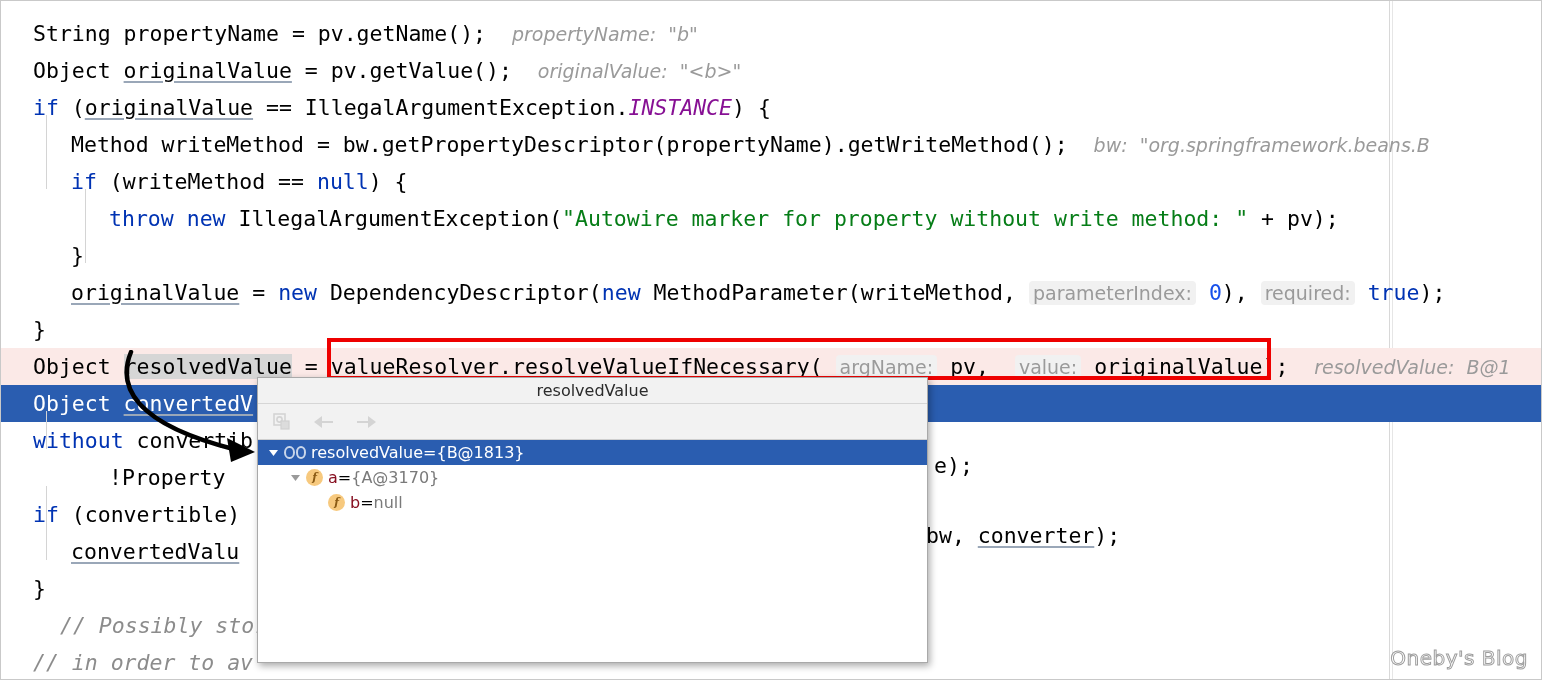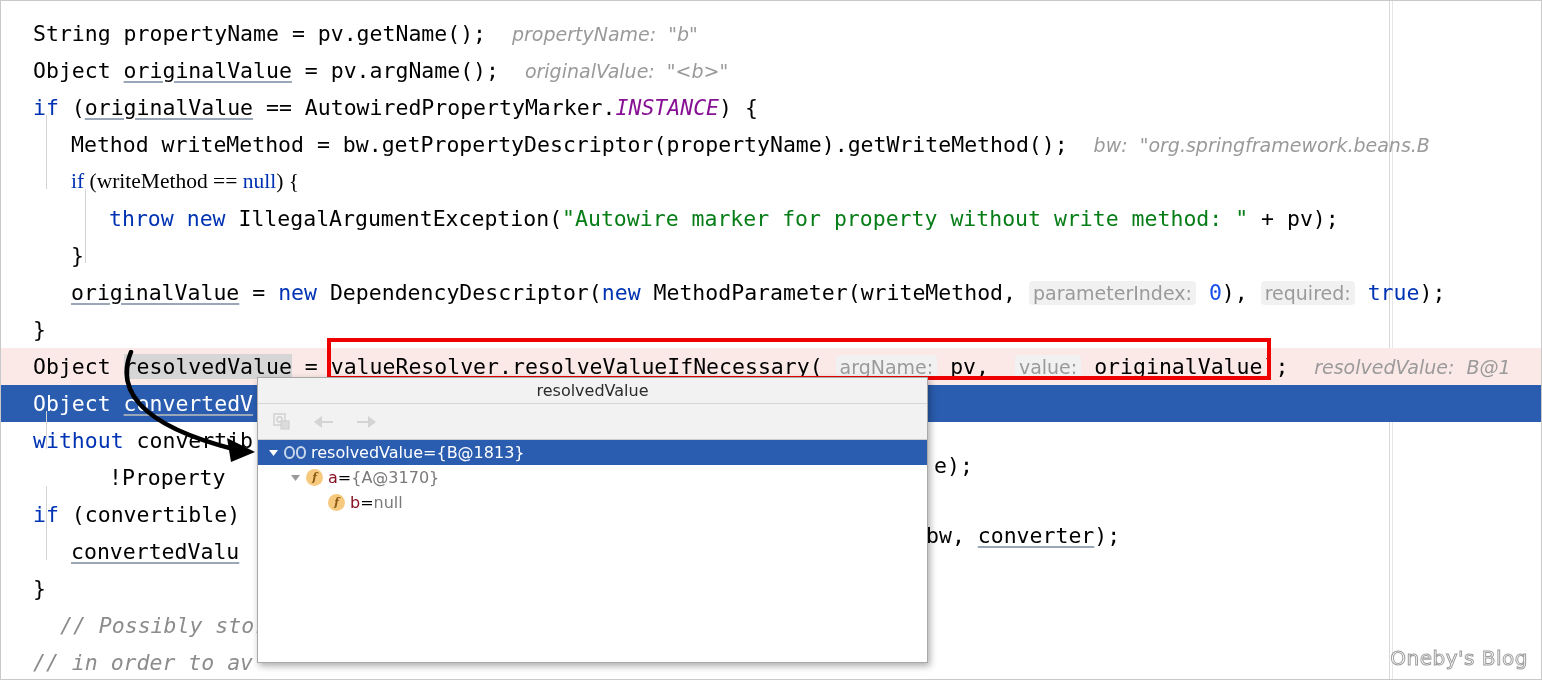--- a/index.html
+++ b/index.html
@@ -230,24 +230,24 @@
 </head>
 <body>
 
 <div id="screen">
 
   <div id="editor">
     <div class="ruler r1"></div>
     <div class="ruler r2"></div>
     <div id="code-rows">
         <div class="row" style="top: 14px;"><span class="code" style="left: 32px;"><span class="tok ">String propertyName = pv.getName();</span><span class="tok ">  </span><span class="tok hint">propertyName:  "b"</span></span></div>
-        <div class="row" style="top: 51px;"><span class="code" style="left: 32px;"><span class="tok ">Object </span><span class="tok und">originalValue</span><span class="tok "> = pv.argName();</span><span class="tok ">  </span><span class="tok hint">originalValue:  "&lt;b&gt;"</span></span></div>
-        <div class="row" style="top: 88px;"><span class="code" style="left: 32px;"><span class="tok kw">if</span><span class="tok "> (</span><span class="tok und">originalValue</span><span class="tok "> == AutowiredPropertyMarker.</span><span class="tok stat">INSTANCE</span><span class="tok ">) {</span></span></div>
+        <div class="row" style="top: 51px;"><span class="code" style="left: 32px;"><span class="tok ">Object </span><span class="tok und">originalValue</span><span class="tok "> = pv.getValue();</span><span class="tok ">  </span><span class="tok hint">originalValue:  "&lt;b&gt;"</span></span></div>
+        <div class="row" style="top: 88px;"><span class="code" style="left: 32px;"><span class="tok kw">if</span><span class="tok "> (</span><span class="tok und">originalValue</span><span class="tok "> == IllegalArgumentException.</span><span class="tok stat">INSTANCE</span><span class="tok ">) {</span></span></div>
         <div class="row" style="top: 125px; text-align: center;"><span class="code" style="left: 70px;"><span class="tok ">Method writeMethod = bw.getPropertyDescriptor(propertyName).getWriteMethod();</span><span class="tok ">  </span><span class="tok hint">bw:  "org.springframework.beans.B</span></span></div>
-        <div class="row" style="top: 162px;"><span class="code" style="left: 70px; font-family: Liberation Serif, serif;"><span class="tok kw">if</span><span class="tok "> (writeMethod == </span><span class="tok kw">null</span><span class="tok ">) {</span></span></div>
+        <div class="row" style="top: 162px;"><span class="code" style="left: 70px;"><span class="tok kw">if</span><span class="tok "> (writeMethod == </span><span class="tok kw">null</span><span class="tok ">) {</span></span></div>
         <div class="row" style="top: 199px;"><span class="code" style="left: 108px;"><span class="tok kw">throw</span><span class="tok "> </span><span class="tok kw">new</span><span class="tok "> IllegalArgumentException(</span><span class="tok str">"Autowire marker for property without write method: "</span><span class="tok "> + pv);</span></span></div>
         <div class="row" style="top: 236px;"><span class="code" style="left: 70px;"><span class="tok ">}</span></span></div>
         <div class="row" style="top: 273px;"><span class="code" style="left: 70px;"><span class="tok und">originalValue</span><span class="tok "> = </span><span class="tok kw">new</span><span class="tok "> DependencyDescriptor(</span><span class="tok kw">new</span><span class="tok "> MethodParameter(writeMethod, </span><span class="tok phint">parameterIndex:</span><span class="tok "> </span><span class="tok num">0</span><span class="tok ">), </span><span class="tok phint">required:</span><span class="tok "> </span><span class="tok kw">true</span><span class="tok ">);</span></span></div>
         <div class="row" style="top: 310px;"><span class="code" style="left: 32px;"><span class="tok ">}</span></span></div>
         <div class="row exec" style="top: 347px;"><span class="code" style="left: 32px;"><span class="tok ">Object </span><span class="tok selbg">resolvedValue</span><span class="tok "> = </span><span class="tok ">valueResolver.resolveValueIfNecessary(</span><span class="tok "> </span><span class="tok phint">argName:</span><span class="tok "> pv,  </span><span class="tok phint">value:</span><span class="tok "> </span><span class="tok und">originalValue</span><span class="tok ">);</span><span class="tok ">  </span><span class="tok hint">resolvedValue:  B@1</span></span></div>
         <div class="row sel" style="top: 384px;"><span class="code" style="left: 32px;"><span class="tok ">Object </span><span class="tok und">convertedV</span></span></div>
         <div class="row" style="top: 421px;"><span class="code" style="left: 32px;"><span class="tok kw">without</span><span class="tok "> convertib</span></span></div>
         <div class="row" style="top: 458px;"><span class="code" style="left: 108px;"><span class="tok ">!Property</span></span></div>
         <div class="row" style="top: 495px;"><span class="code" style="left: 32px;"><span class="tok kw">if</span><span class="tok "> (convertible)</span></span></div>
         <div class="row" style="top: 532px;"><span class="code" style="left: 70px;"><span class="tok und">convertedValu</span></span></div>

